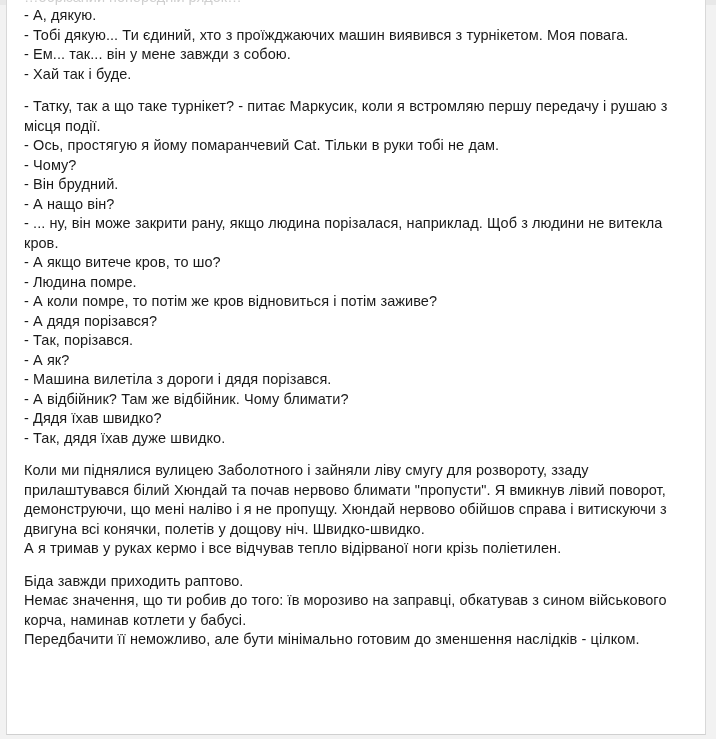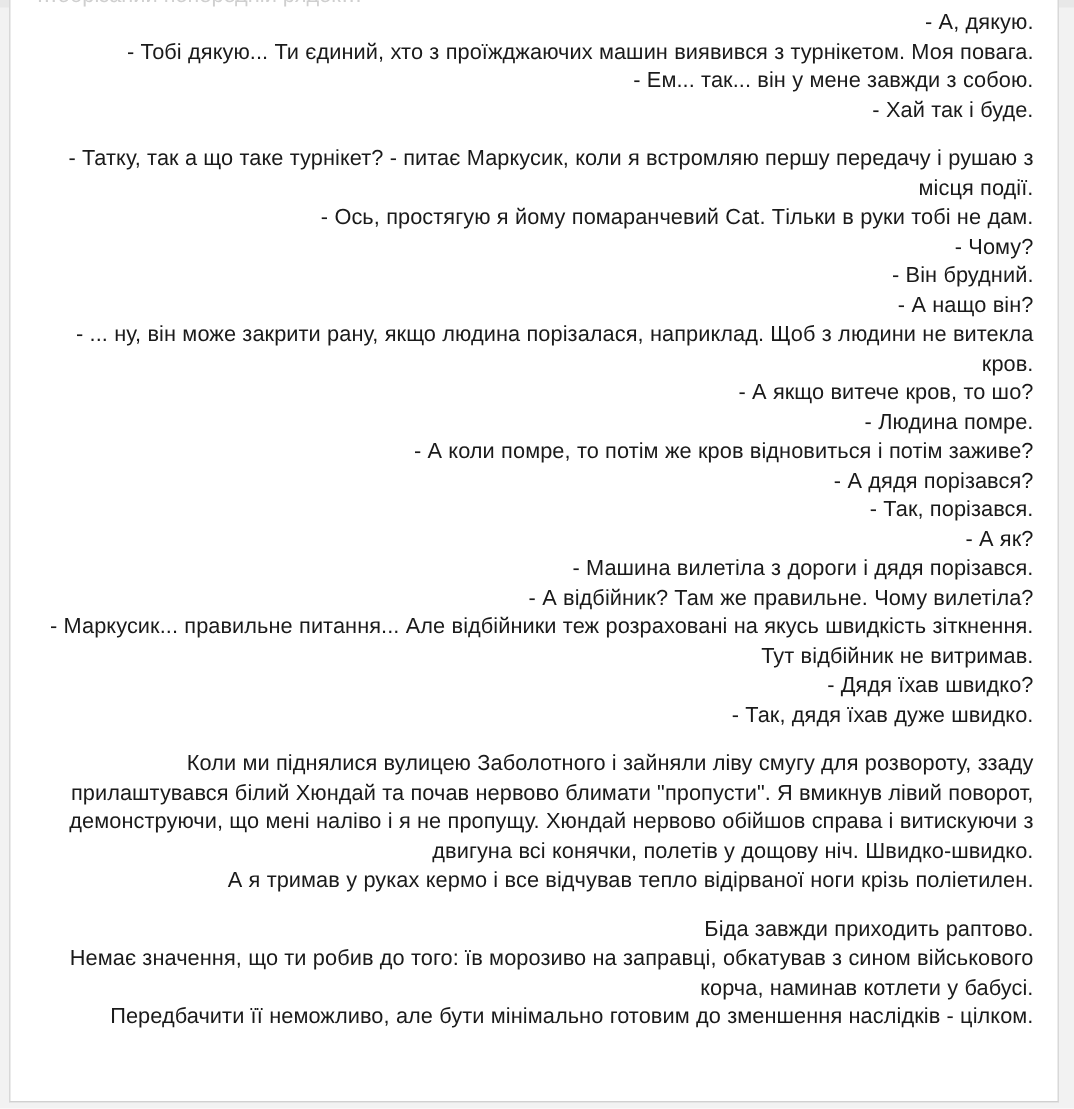--- a/index.html
+++ b/index.html
@@ -67,21 +67,20 @@
     color: #1a1a1a;
     text-align: left;
     letter-spacing: 0.05px;
     word-spacing: 0.1px;
   }
   .para:last-child {
     margin-bottom: 4px;
   }
   .para .line {
     display: block;
-    text-align: right;
   }
 </style>
 </head>
 <body>
 
 <div class="page-frame">
 
   <div class="top-strip"></div>
 
   <div class="content-card">
@@ -106,22 +105,21 @@
         <span class="line">- Він брудний.</span>
         <span class="line">- А нащо він?</span>
         <span class="line">- ... ну, він може закрити рану, якщо людина порізалася, наприклад. Щоб з людини не витекла кров.</span>
         <span class="line">- А якщо витече кров, то шо?</span>
         <span class="line">- Людина помре.</span>
         <span class="line">- А коли помре, то потім же кров відновиться і потім заживе?</span>
         <span class="line">- А дядя порізався?</span>
         <span class="line">- Так, порізався.</span>
         <span class="line">- А як?</span>
         <span class="line">- Машина вилетіла з дороги і дядя порізався.</span>
-        <span class="line">- А відбійник? Там же правильне. Чому вилетіла?</span>
-        <span class="line">- Маркусик... правильне питання... Але відбійники теж розраховані на якусь швидкість зіткнення. Тут відбійник не витримав.</span>
+        <span class="line">- А відбійник? Там же відбійник. Чому блимати?</span>
         <span class="line">- Дядя їхав швидко?</span>
         <span class="line">- Так, дядя їхав дуже швидко.</span>
       </p>
 
       <p class="para">
         <span class="line">Коли ми піднялися вулицею Заболотного і зайняли ліву смугу для розвороту, ззаду прилаштувався білий Хюндай та почав нервово блимати "пропусти". Я вмикнув лівий поворот, демонструючи, що мені наліво і я не пропущу. Хюндай нервово обійшов справа і витискуючи з двигуна всі конячки, полетів у дощову ніч. Швидко-швидко.</span>
         <span class="line">А я тримав у руках кермо і все відчував тепло відірваної ноги крізь поліетилен.</span>
       </p>
 
       <p class="para">

